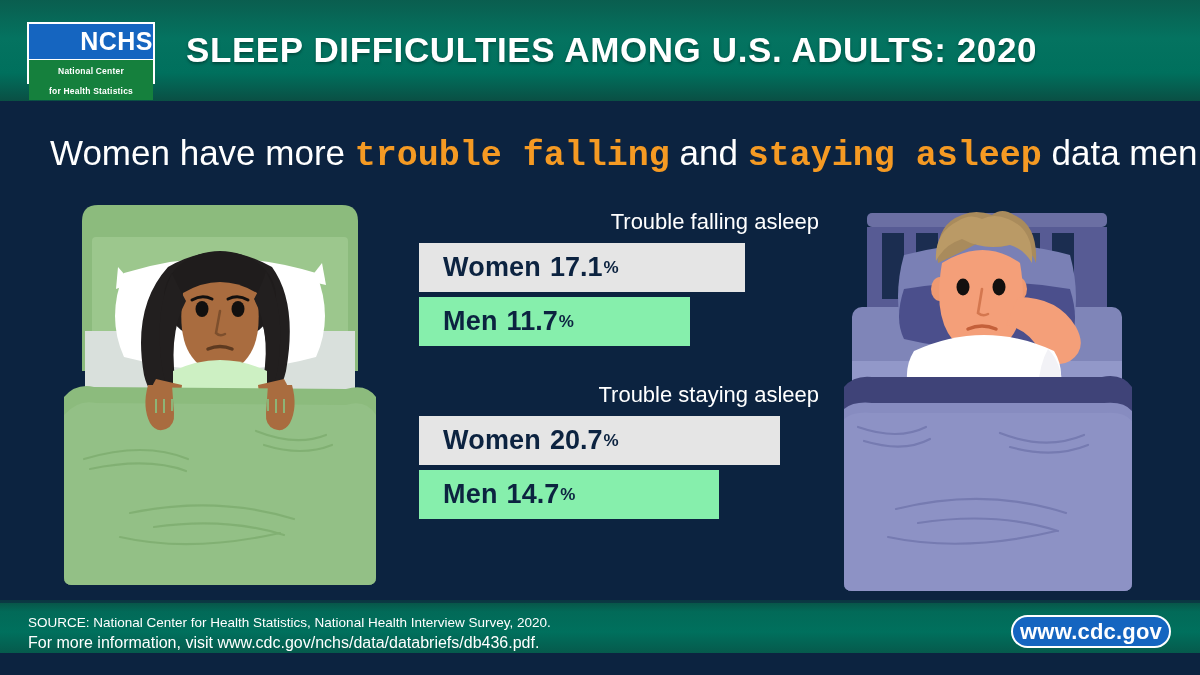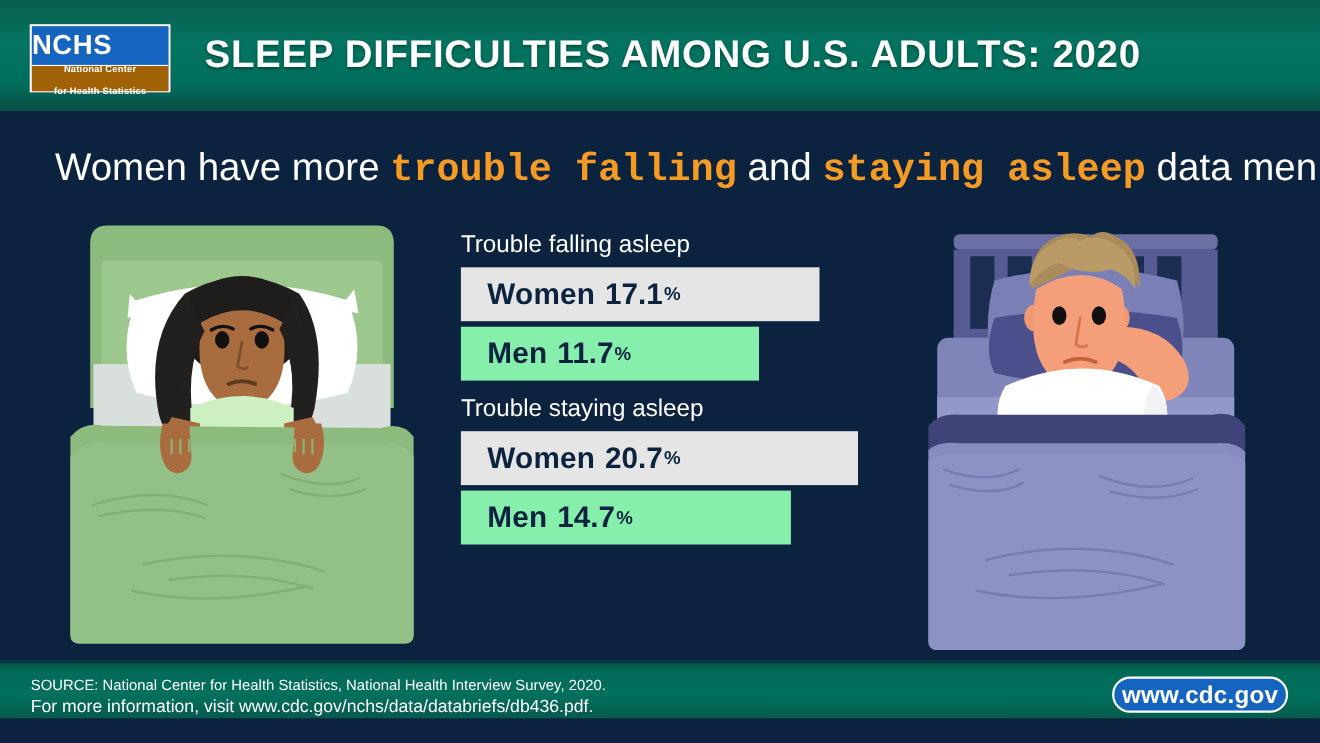--- a/index.html
+++ b/index.html
@@ -17,29 +17,29 @@
     background:linear-gradient(180deg,#0a5e4f 0%,#047360 38%,#00705d 72%,#0a4f44 100%);
     overflow:hidden;
   }
   .header-inner{position:relative;width:100%;height:100%;}
 
   .nchs-logo{
     position:absolute;left:27px;top:22px;width:128px;height:62px;
     border:2px solid #ffffff;box-sizing:border-box;background:#17335c;
   }
   .nchs-top{
-    height:35px;background:#1565c0;display:flex;align-items:center;justify-content:flex-start;
+    height:35px;background:#1565c0;display:flex;align-items:center;justify-content:flex-end;
     border-bottom:1px solid #ffffff;
   }
   .nchs-top span{
     color:#ffffff;font-weight:bold;font-size:25px;letter-spacing:0.5px;line-height:1;
     font-family:"Liberation Sans", sans-serif;
   }
   .nchs-bottom{
-    height:23px;background:#a16207;display:flex;flex-direction:column;
+    height:40px;background:#15803d;display:flex;flex-direction:column;
     align-items:center;justify-content:center;padding-top:1px;box-sizing:border-box;gap:10px;
   }
   .nchs-bottom span{
     color:#ffffff;font-size:8.5px;font-weight:bold;line-height:10px;letter-spacing:0.2px;
     white-space:nowrap;
   }
 
   .main-title{
     position:absolute;left:186px;top:28px;
     color:#ffffff;font-size:35px;font-weight:bold;letter-spacing:0.6px;
@@ -53,21 +53,21 @@
   }
 
   .subtitle{
     position:absolute;left:50px;top:30px;width:1110px;
     font-size:35px;color:#ffffff;line-height:44px;white-space:nowrap;
   }
   .subtitle .hl{color:#f59a23;font-weight:bold;font-family:Liberation Mono, monospace;}
 
   
   .chart{position:absolute;left:419px;top:108px;width:400px;}
-  .group{margin-bottom:12px;}
+  .group{margin-bottom:36px;text-align:right;}
   .group-label{
     font-size:22px;color:#ffffff;margin-bottom:8px;line-height:26px;
   }
   .bar{
     height:49px;display:flex;align-items:center;box-sizing:border-box;
     padding-left:24px;margin-bottom:5px;
   }
   .bar.women{background:#e5e5e5;}
   .bar.men{background:#86efac;}
   .bar .lbl{

